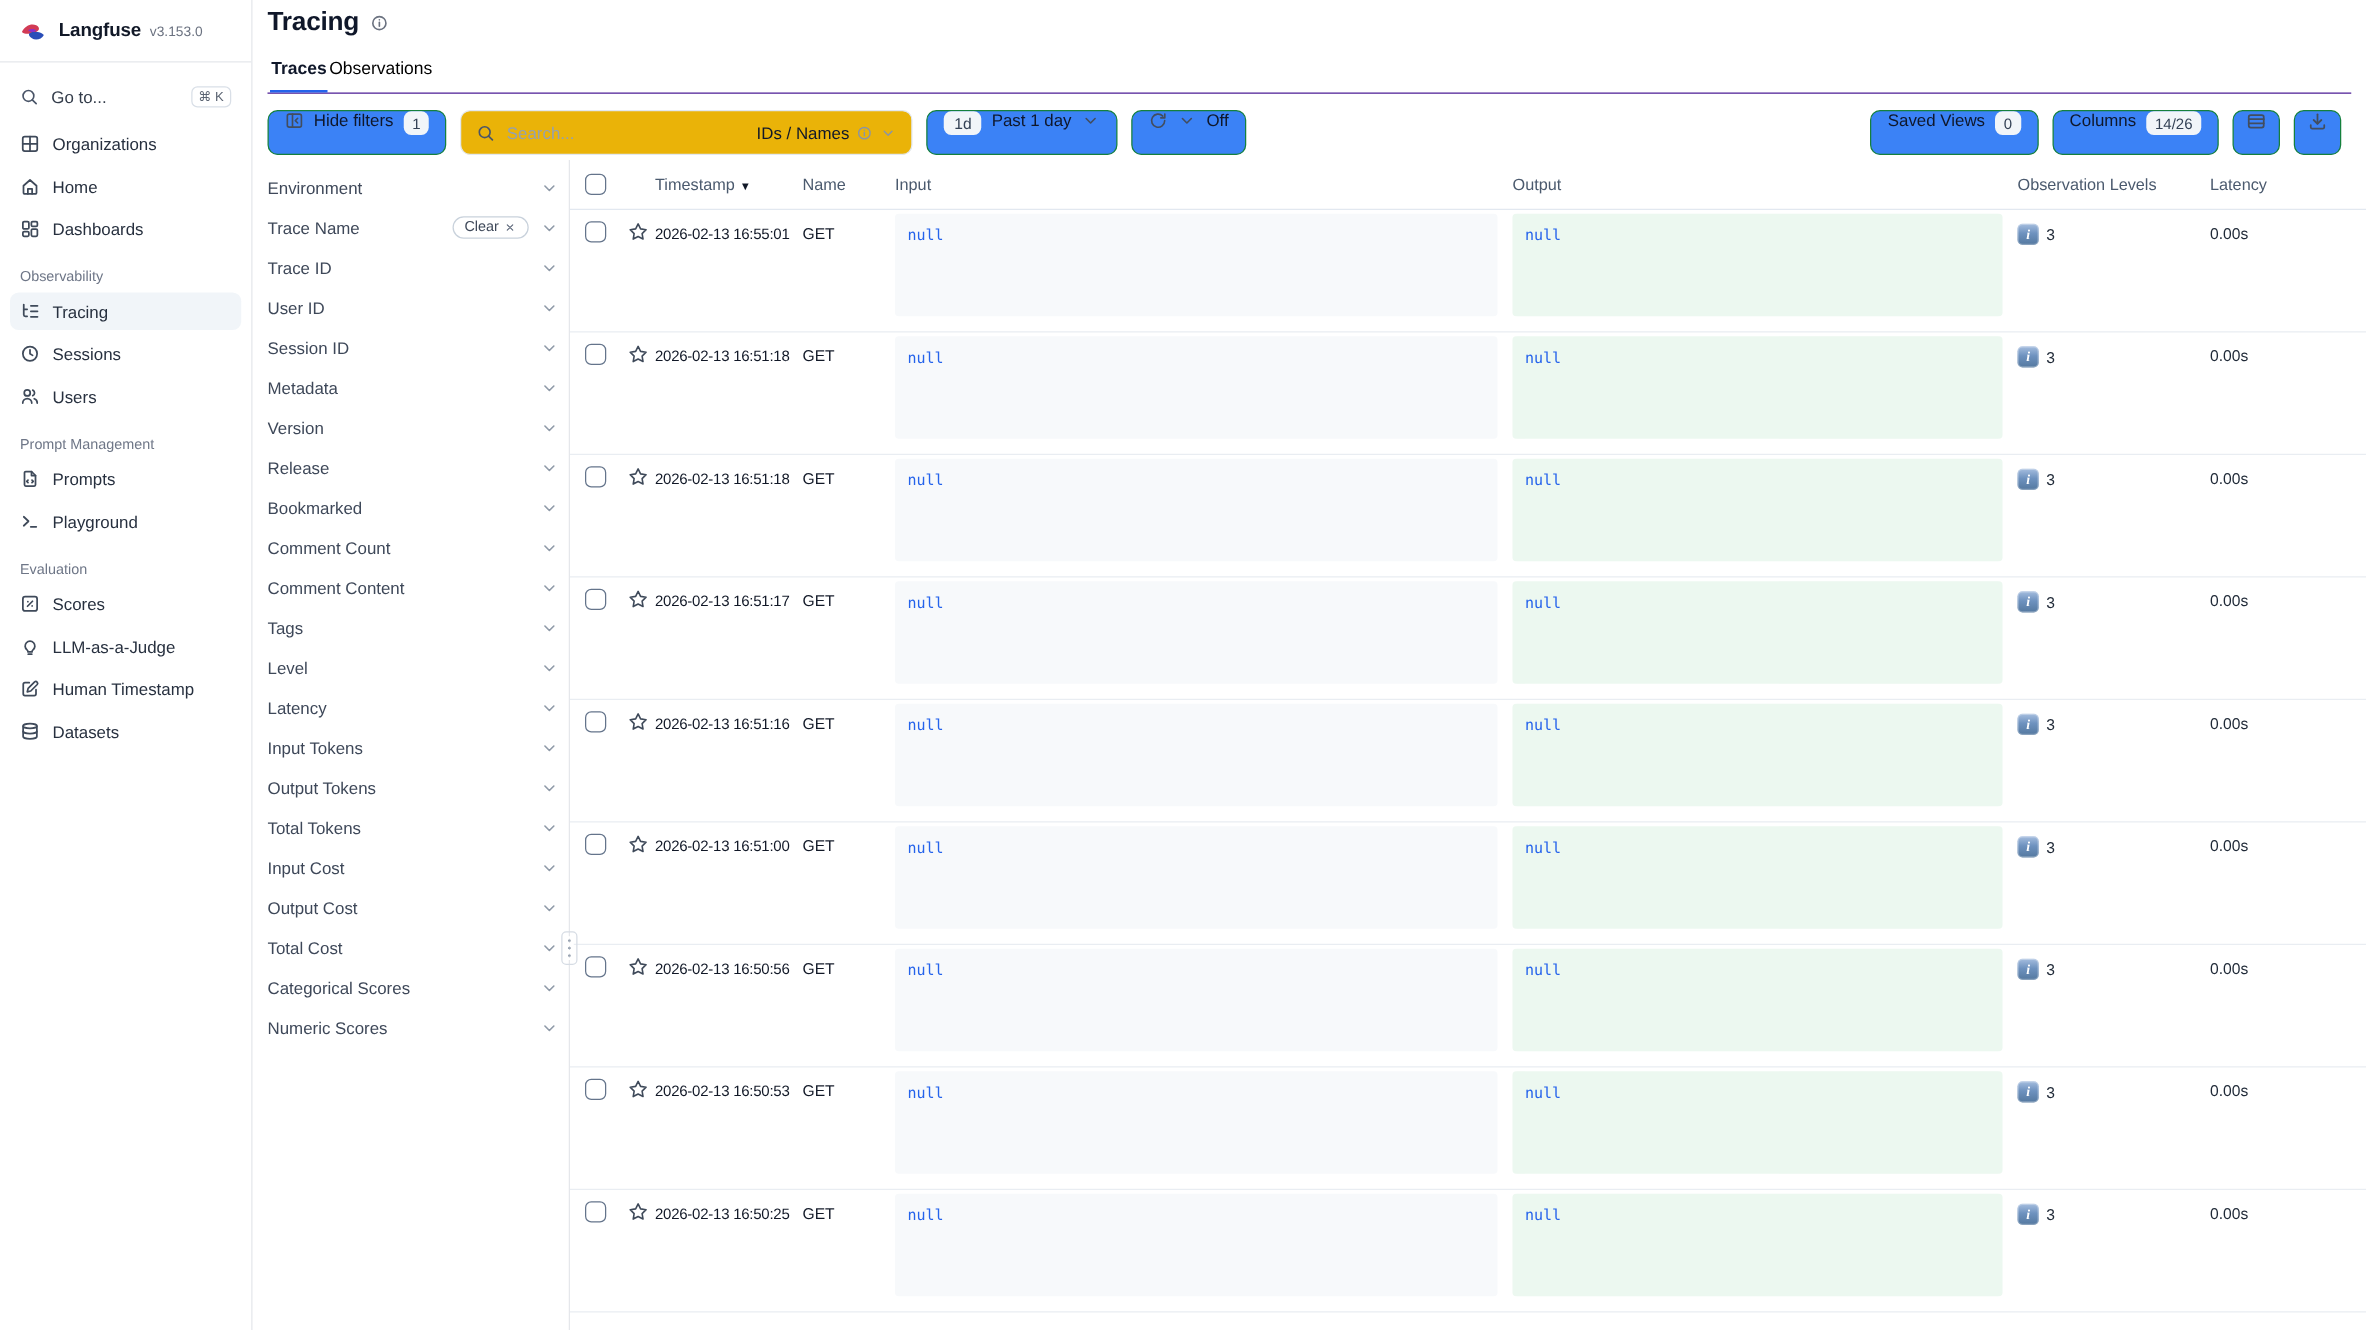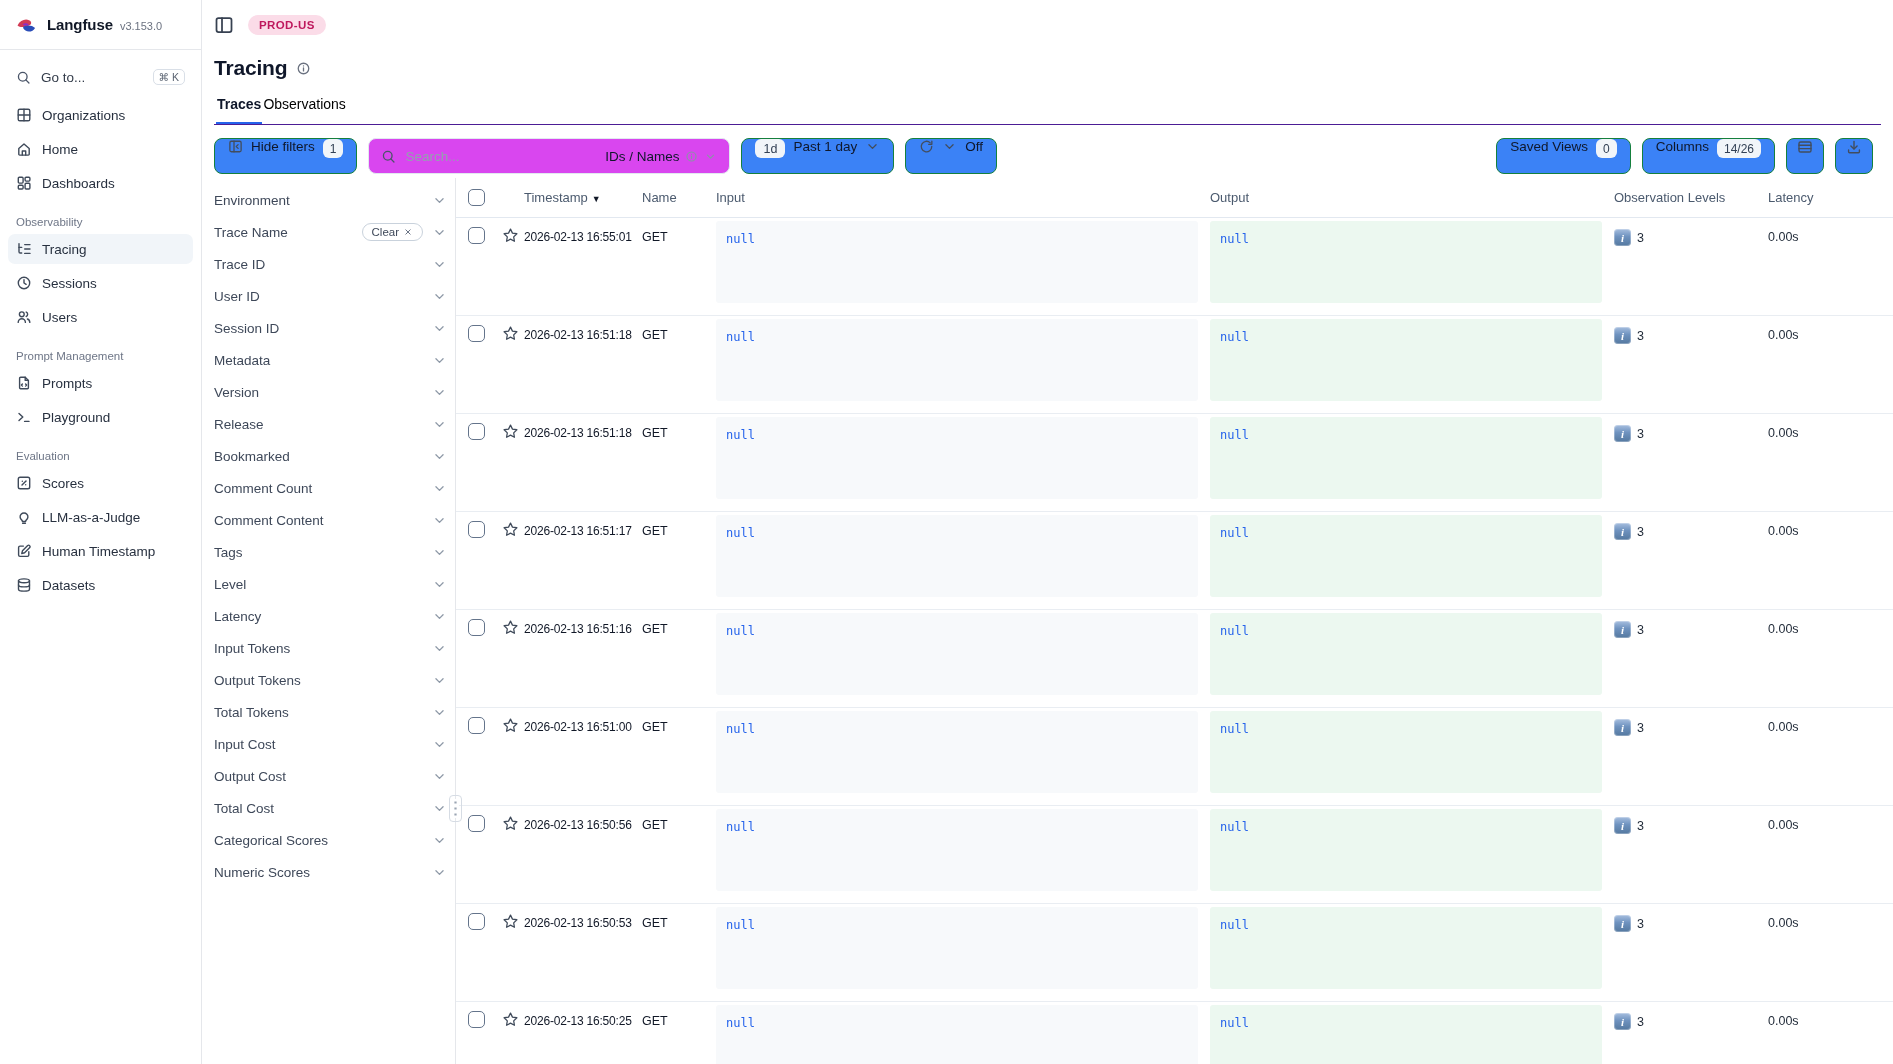--- a/index.html
+++ b/index.html
@@ -51,21 +51,21 @@
   .tab{font-size:14px;color:#000000;padding:4px 1px 10px;cursor:pointer;border-bottom:2px solid transparent}
   .tab.active{color:#0f172a;font-weight:600;border-bottom-color:var(--accent-blue)}
 
   .toolbar{height:44px;flex:none;display:flex;align-items:center;justify-content:space-between;padding:0 20px 0 12px;margin-top:9px}
   .tb-left,.tb-right{display:flex;align-items:center;gap:11px}
   .btn{display:inline-flex;align-items:flex-start;gap:8px;height:36px;padding:0 13px;border:1px solid #15803d;
     border-radius:8px;background:#3b82f6;font-size:13.5px;font-weight:500;color:#0f172a;cursor:pointer;white-space:nowrap}
   .btn .icon{width:15px;height:15px;color:#424d5e}
   .count-badge{background:#f1f5f9;border-radius:6px;padding:2.5px 7px;font-size:12px;font-weight:500;color:#334155}
   .icon-btn{width:38px;height:36px;padding:0;justify-content:center}
-  .search-box{display:flex;align-items:center;gap:9px;height:36px;width:362px;border:1px solid #e2e8f0;border-radius:8px;padding:0 12px;background:#d946ef}
+  .search-box{display:flex;align-items:center;gap:9px;height:36px;width:362px;border:1px solid #e2e8f0;border-radius:8px;padding:0 12px;background:#eab308}
   .search-box .icon{width:15px;height:15px;color:#4a5568}
   .search-box input{border:none;outline:none;flex:1;min-width:0;font-size:13.5px;color:#0f172a;font-family:inherit;background:transparent}
   .search-box input::placeholder{color:#95a0b0}
   .search-mode{display:flex;align-items:center;gap:6px;font-size:13.5px;font-weight:500;color:#0f172a;cursor:pointer}
   .search-mode .icon{width:13px;height:13px;color:#8a94a6}
   .chip{background:#f1f5f9;border-radius:6px;padding:2.5px 8px;font-size:12.5px;color:#334155}
   .chev{width:14px;height:14px;color:#8a94a6}
 
   
   .content{flex:1;min-height:0;display:flex;align-items:stretch;padding-left:12px;position:relative;overflow:hidden}
@@ -288,29 +288,20 @@
               </svg>
             </span>
             <span class="nav-label">Datasets</span>
           </div>
         </nav>
     </div>
   </aside>
 
   <div class="main">
 
-    <div class="topbar">
-      <span class="icon panel-toggle">
-          <svg viewBox="0 0 16 16">
-            <rect x="2" y="2.4" width="12" height="11.2" rx="1.6"></rect>
-            <path d="M6.4 2.4v11.2"></path>
-          </svg>
-        </span>
-      <span class="env-badge">PROD-US</span>
-    </div>
 
     <div class="page-head">
       <div class="title-row">
         <span class="page-title">Tracing</span>
         <span class="icon title-info">
             <svg viewBox="0 0 16 16">
               <circle cx="8" cy="8" r="5.6"></circle>
               <path d="M8 7.4v3.2"></path>
               <path d="M8 5.2h.01"></path>
             </svg>

